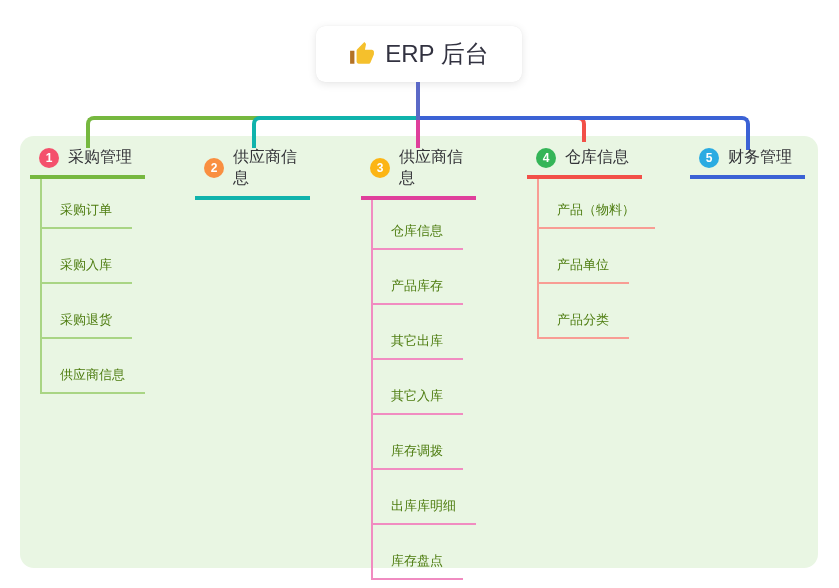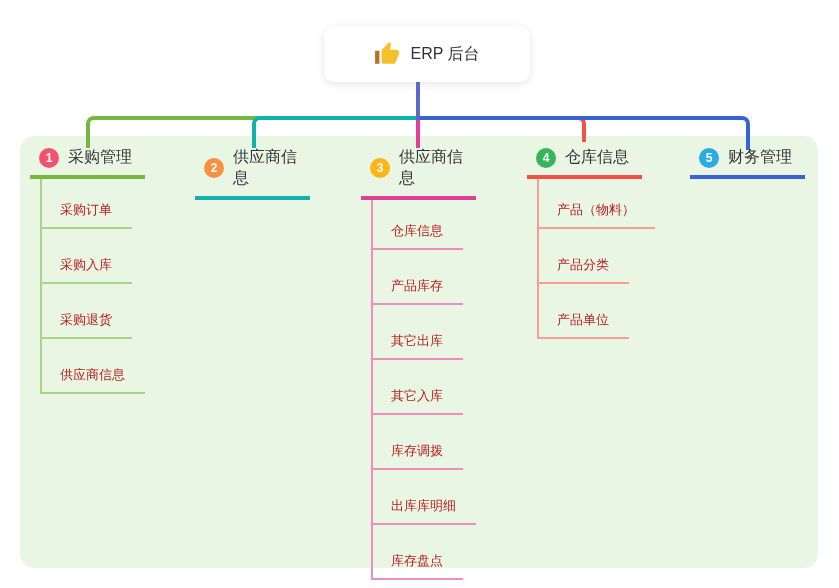--- a/index.html
+++ b/index.html
@@ -5,43 +5,43 @@
   * { margin:0; padding:0; box-sizing:border-box; }
   html,body { background:#fff; }
   body { font-family:"Liberation Sans","DejaVu Sans",sans-serif; }
   .stage { position:relative; width:839px; height:588px; background:#fff; overflow:hidden; }
 
   
   .panel { position:absolute; left:20px; top:136px; width:798px; height:432px;
            border-radius:14px; background:#e9f6e3; }
 
   
-  .root-card { position:absolute; left:324px; top:26px; width:206px; height:56px;
+  .root-card { position:absolute; left:316px; top:26px; width:206px; height:56px;
                background:#fff; border-radius:9px; box-shadow:0 2px 8px rgba(0,0,0,.10), 0 0 1px rgba(0,0,0,.08);
                display:flex; align-items:center; justify-content:center; gap:10px;
-               font-size:16px; color:#323240; }
+               font-size:24px; color:#323240; }
   .root-card svg { width:26px; height:26px; }
 
   
   .edge { position:absolute; }
   .edge.h-left  { border-left:4px solid var(--c); border-top:4px solid var(--c); border-top-left-radius:8px; }
   .edge.h-right { border-right:4px solid var(--c); border-top:4px solid var(--c); border-top-right-radius:8px; }
   .edge.v { width:4px; background:var(--c); }
 
   
   .branch { position:absolute; top:144px; width:160px; color:#3a3a40; }
   .branch-header { display:flex; align-items:center; gap:9px; width:115px;
                    padding:3px 0 7px 9px; border-bottom:4px solid var(--c);
                    font-size:16px; color:#333338; }
   .badge { flex:0 0 auto; width:20px; height:20px; border-radius:50%; background:var(--badge);
            color:#fff; font-size:12px; font-weight:bold; display:flex; align-items:center; justify-content:center; }
   .children { margin-left:10px; border-left:2px solid var(--cc); width:max-content; }
   .child { height:55px; display:flex; align-items:flex-end; width:max-content;
            border-bottom:2px solid var(--cc); padding:0 20px 8px 18px;
-           font-size:13px; color:#b91c1c; white-space:nowrap; }
+           font-size:13px; color:#4d7c0f; white-space:nowrap; }
   .child:first-child { height:50px; }
 </style>
 </head>
 <body>
 
 <div class="stage">
 
   <div class="panel" style="background: rgb(233, 246, 227);"></div>
 
   <div class="root-card">
@@ -95,22 +95,22 @@
     </div>
   </div>
 
   <div class="branch" style="left: 527px; --c: #f25048; --cc: #f89d94; --badge: #35b558;">
     <div class="branch-header">
       <span class="badge">4</span>
       <span>仓库信息</span>
     </div>
     <div class="children">
       <div class="child">产品（物料）</div>
+      <div class="child">产品单位</div>
       <div class="child">产品分类</div>
-      <div class="child">产品单位</div>
     </div>
   </div>
 
   <div class="branch" style="left: 690px; --c: #3b62d5; --cc: #8ba4df; --badge: #2aabe2;">
     <div class="branch-header">
       <span class="badge">5</span>
       <span>财务管理</span>
     </div>
   </div>
 

